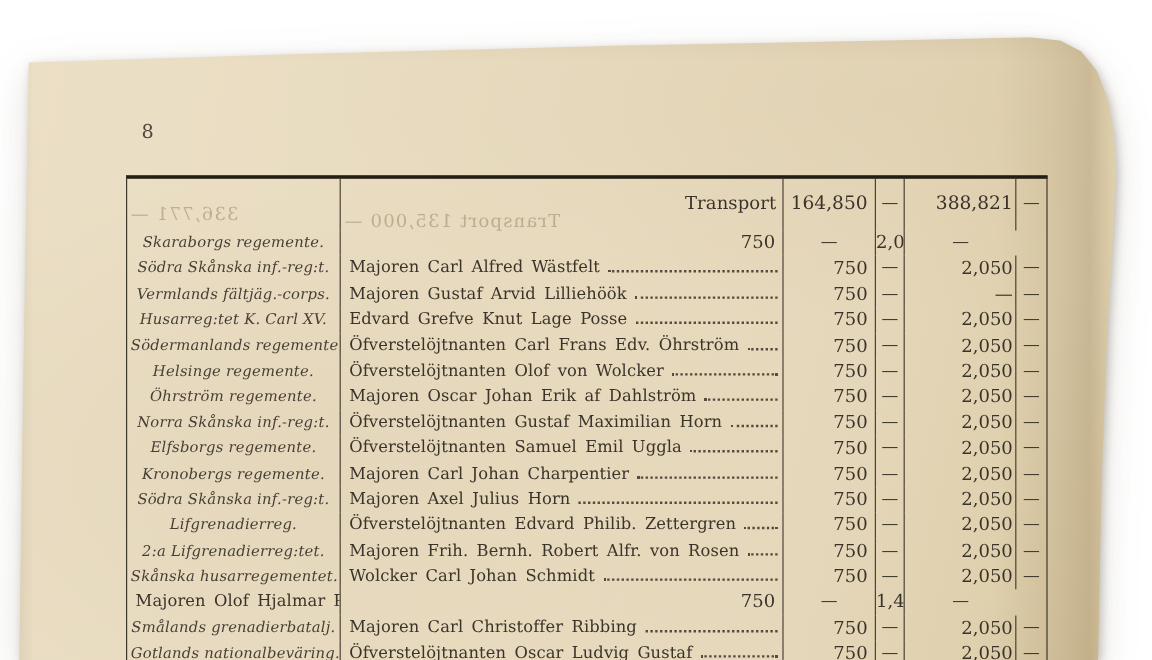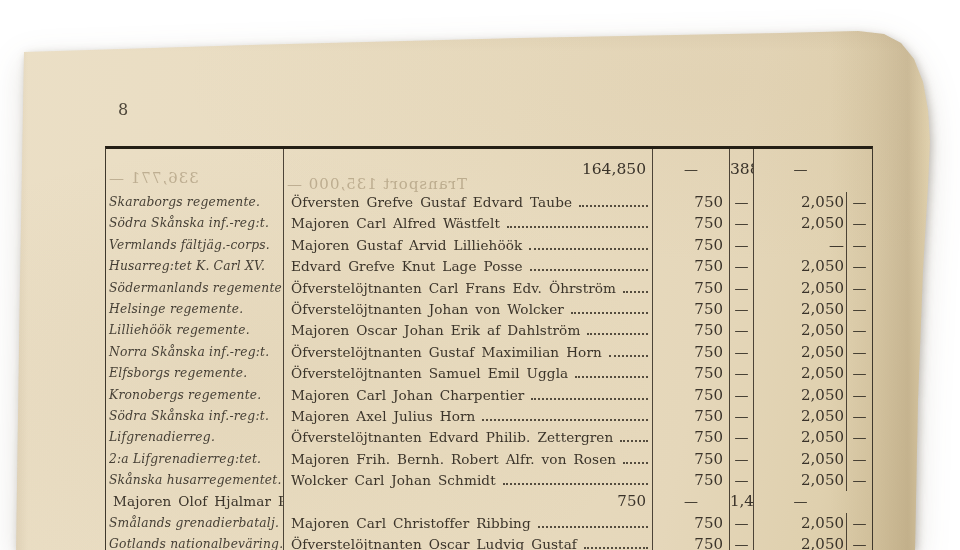--- a/index.html
+++ b/index.html
@@ -54,21 +54,21 @@
   }
   .t-row {
     display:grid;
     grid-template-columns:178px 369px 77px 24px 93px 25px;
     height:21.4px; line-height:21.4px;
   }
   .transport-row { height:43px; line-height:40px; }
   .cell { overflow:hidden; white-space:nowrap; }
   .reg, .officer, .a1, .o1, .a2 { border-right:1.3px solid rgba(55,47,36,.88); }
   .reg {
-    font-style:italic; font-size:12.3px; color:#453f35;
+    font-style:italic; text-align:center; font-size:12.3px; color:#453f35;
     letter-spacing:.2px; padding:0 3px;
   }
   .officer {
     display:flex; align-items:baseline; padding-left:7px;
     font-size:13.6px; word-spacing:2.5px; letter-spacing:.1px; color:#3b342a;
   }
   .officer .nm { white-space:nowrap; }
   .leader {
     flex:1; min-width:6px; margin:0 4px 6px 7px;
     border-bottom:2px dotted #544c3e; height:1px;
@@ -91,32 +91,29 @@
       <div class="curl-shade"></div>
 
       <div class="ghost ghost-left">336,771 —</div>
       <div class="ghost ghost-center">Transport 135,000 —</div>
 
       <div class="page-number">8</div>
 
       <div class="ledger">
         <div class="t-row transport-row">
           <div class="cell reg"></div>
+          <div class="cell officer">Transport</div>
           <div class="cell num a1">164,850</div>
           <div class="cell ore o1">—</div>
           <div class="cell num a2">388,821</div>
           <div class="cell ore o2">—</div>
         </div>
         <div id="rows">
             <div class="t-row data-row">
               <div class="cell reg">Skaraborgs regemente.</div>
-              <div class="cell officer">
-                <span class="nm">Öfversten Grefve Gustaf Edvard Taube</span>
-                <span class="leader"></span>
-              </div>
               <div class="cell num a1">750</div>
               <div class="cell ore o1">—</div>
               <div class="cell num a2">2,050</div>
               <div class="cell ore o2">—</div>
             </div>
             <div class="t-row data-row">
               <div class="cell reg">Södra Skånska inf.-reg:t.</div>
               <div class="cell officer">
                 <span class="nm">Majoren Carl Alfred Wästfelt</span>
                 <span class="leader"></span>
@@ -155,30 +152,30 @@
                 <span class="leader"></span>
               </div>
               <div class="cell num a1">750</div>
               <div class="cell ore o1">—</div>
               <div class="cell num a2">2,050</div>
               <div class="cell ore o2">—</div>
             </div>
             <div class="t-row data-row">
               <div class="cell reg">Helsinge regemente.</div>
               <div class="cell officer">
-                <span class="nm">Öfverstelöjtnanten Johan von Wolcker</span>
-                <span class="leader"></span>
-              </div>
-              <div class="cell num a1">750</div>
-              <div class="cell ore o1">—</div>
-              <div class="cell num a2">2,050</div>
-              <div class="cell ore o2">—</div>
-            </div>
-            <div class="t-row data-row">
-              <div class="cell reg">Lilliehöök regemente.</div>
+                <span class="nm">Öfverstelöjtnanten Olof von Wolcker</span>
+                <span class="leader"></span>
+              </div>
+              <div class="cell num a1">750</div>
+              <div class="cell ore o1">—</div>
+              <div class="cell num a2">2,050</div>
+              <div class="cell ore o2">—</div>
+            </div>
+            <div class="t-row data-row">
+              <div class="cell reg">Öhrström regemente.</div>
               <div class="cell officer">
                 <span class="nm">Majoren Oscar Johan Erik af Dahlström</span>
                 <span class="leader"></span>
               </div>
               <div class="cell num a1">750</div>
               <div class="cell ore o1">—</div>
               <div class="cell num a2">2,050</div>
               <div class="cell ore o2">—</div>
             </div>
             <div class="t-row data-row">

